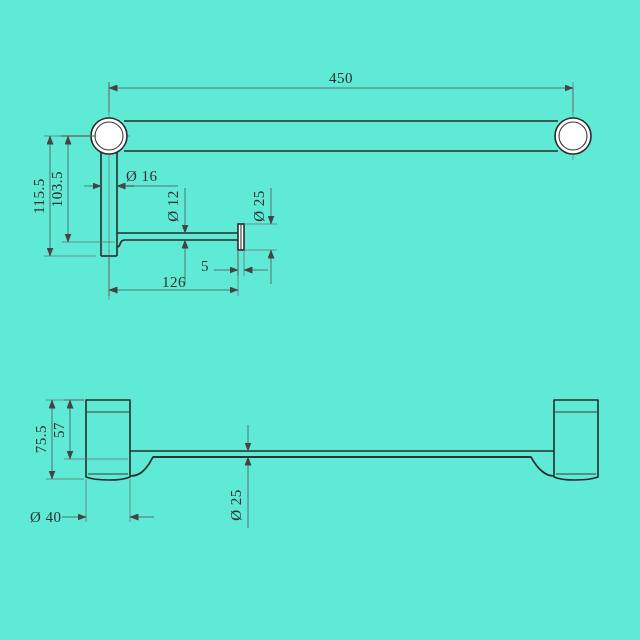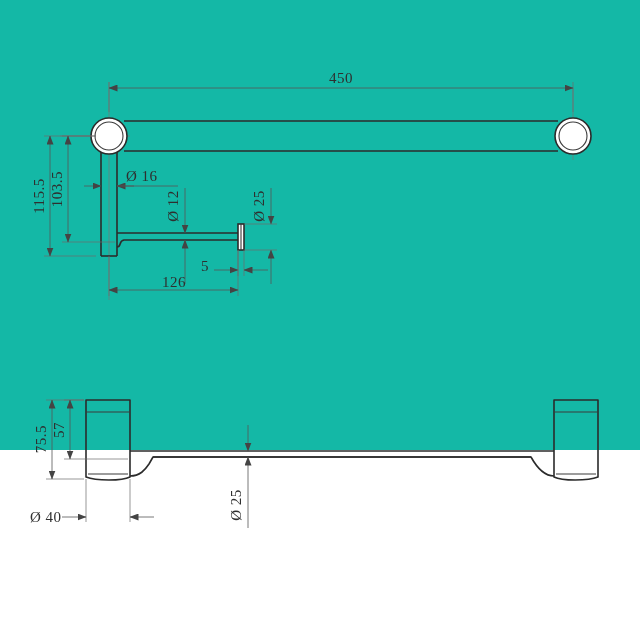--- a/index.html
+++ b/index.html
@@ -10,22 +10,22 @@
   }
   body {
     width: 640px;
     height: 640px;
     font-family: "Liberation Serif", "DejaVu Serif", serif;
     overflow: hidden;
   }
   #drawing-root {
     position: relative;
     width: 640px;
-    height: 450px;
-    background: #14b8a6;
+    height: 640px;
+    background: #5eead4;
   }
   svg.cad {
     position: absolute;
     top: 0;
     left: 0;
     width: 640px;
     height: 640px;
     display: block;
   }
   .obj {

